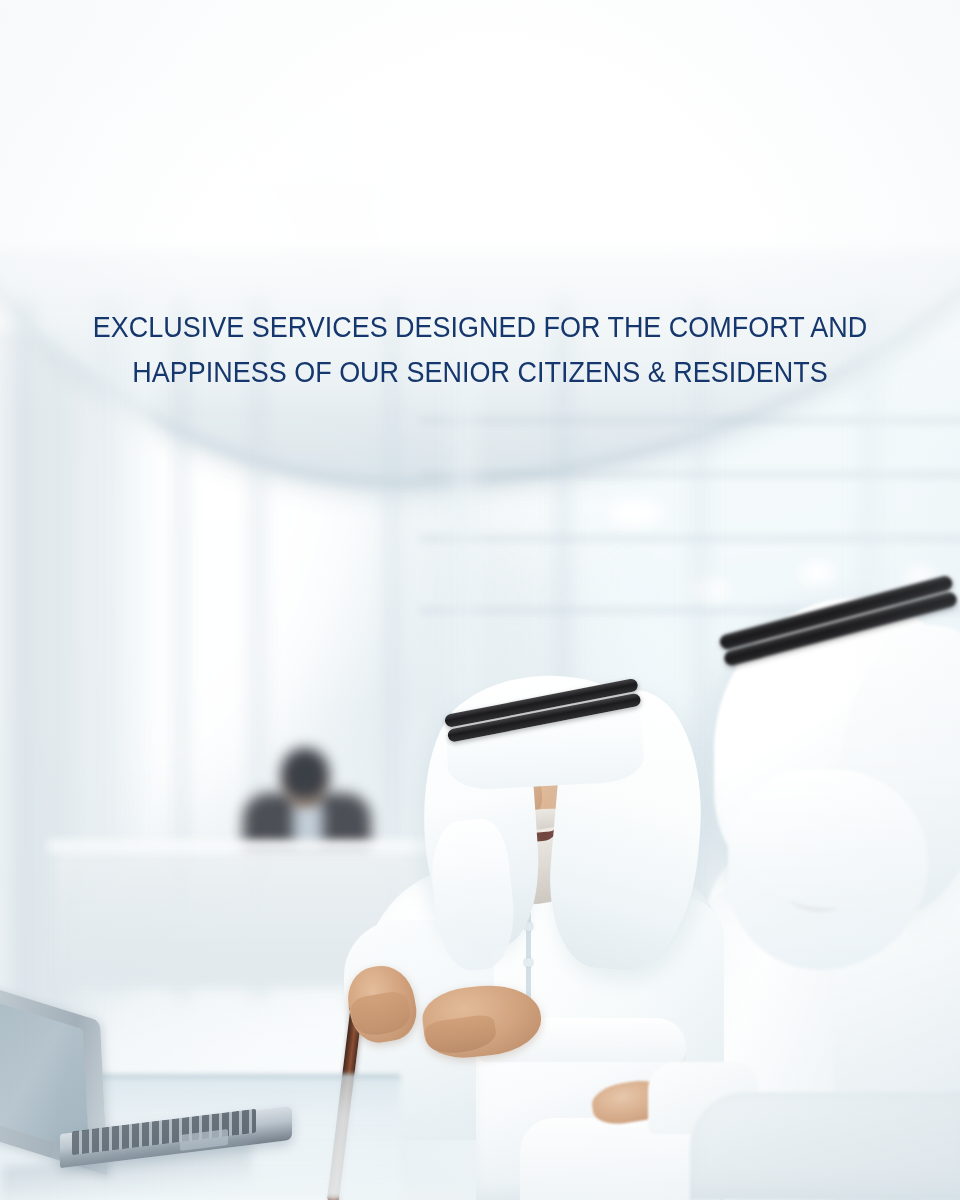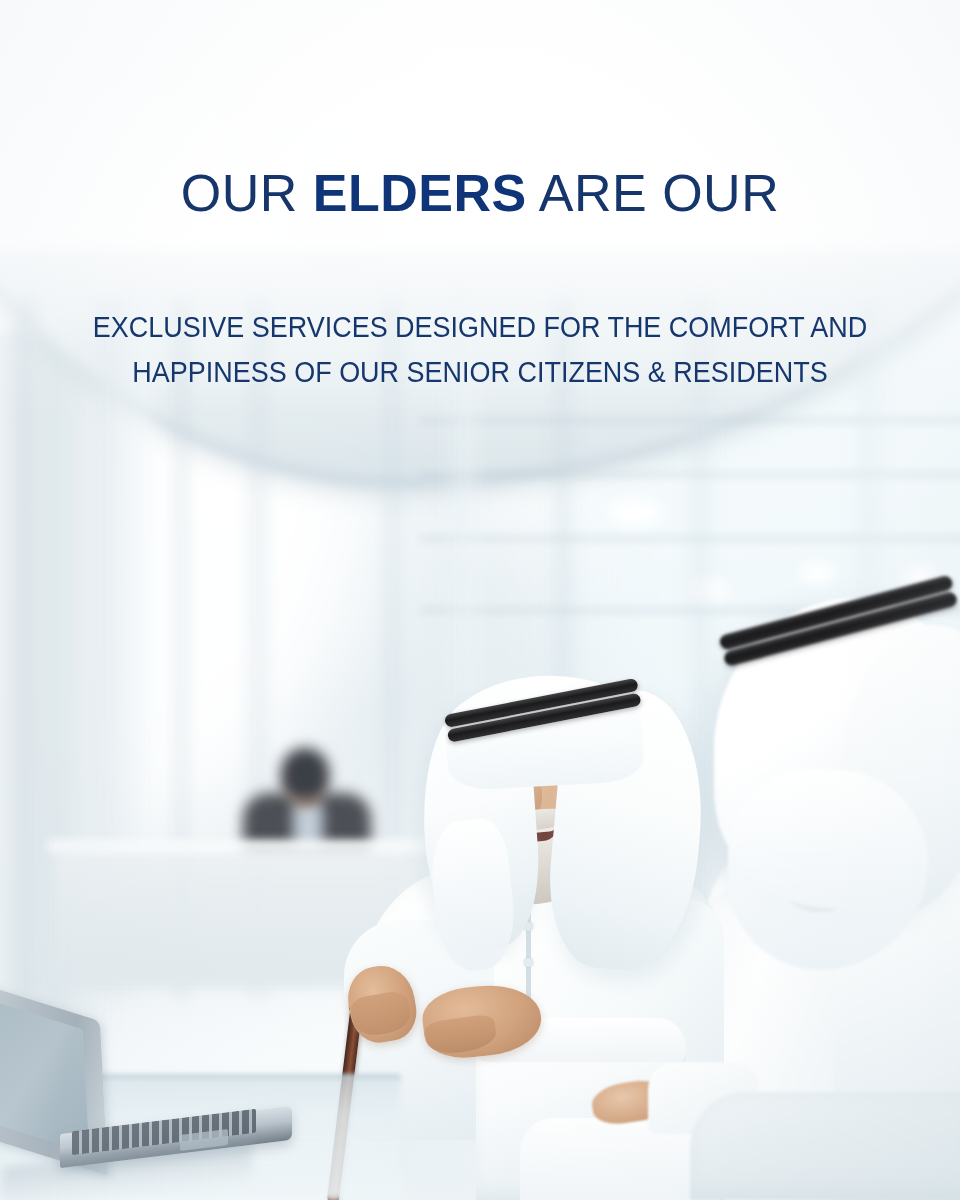--- a/index.html
+++ b/index.html
@@ -605,21 +605,20 @@
       <div class="laptop-reflect"></div>
     </div>
 
     <div class="dof-top"></div>
     <div class="vignette"></div>
   </div>
 
   <div class="text-block">
 
     <div class="headline">
-      <span class="hl-line hl-line1"><span>OUR </span><span class="strong">ELDERS</span><span> ARE OUR</span></span>
     </div>
 
     <div class="subhead">
       <span class="sh-line">EXCLUSIVE SERVICES DESIGNED FOR THE COMFORT AND</span>
       <span class="sh-line">HAPPINESS OF OUR SENIOR CITIZENS &amp; RESIDENTS</span>
     </div>
 
   </div>
 
 </div>

